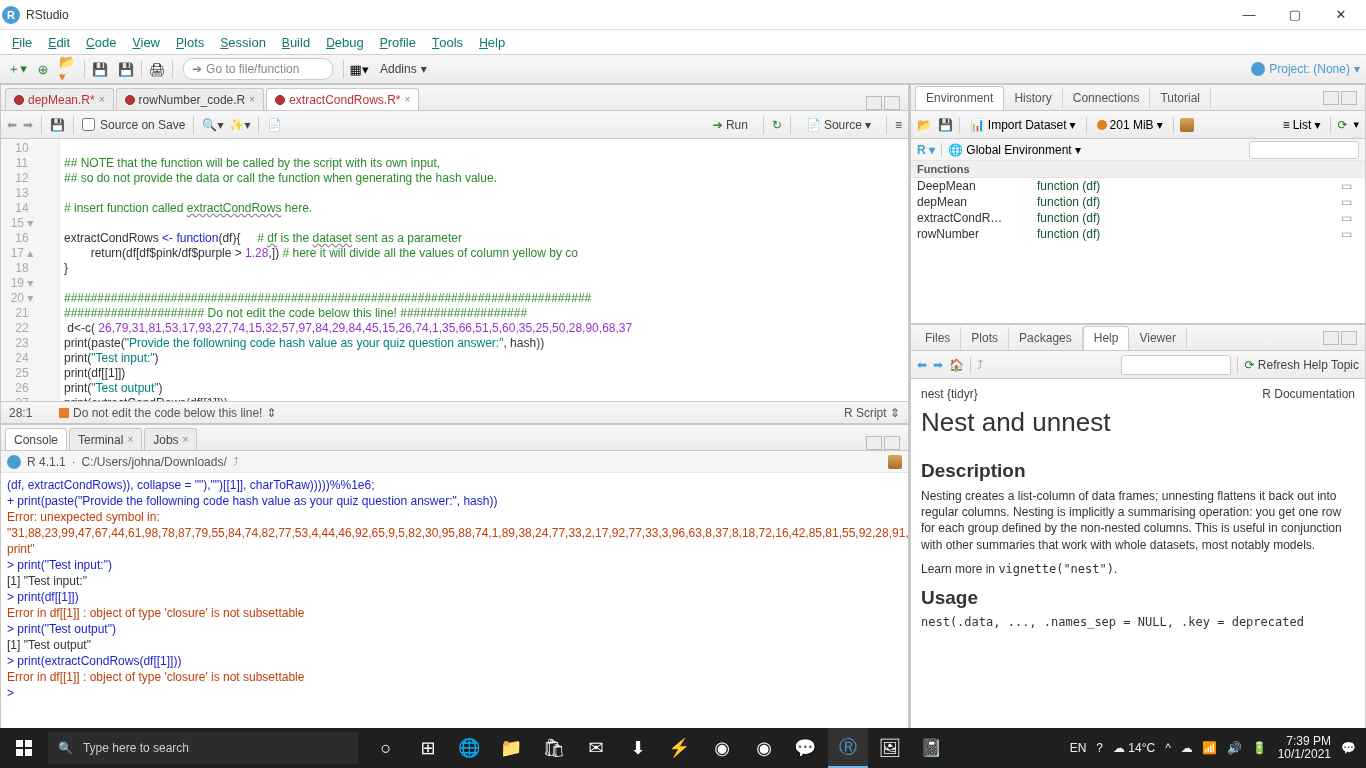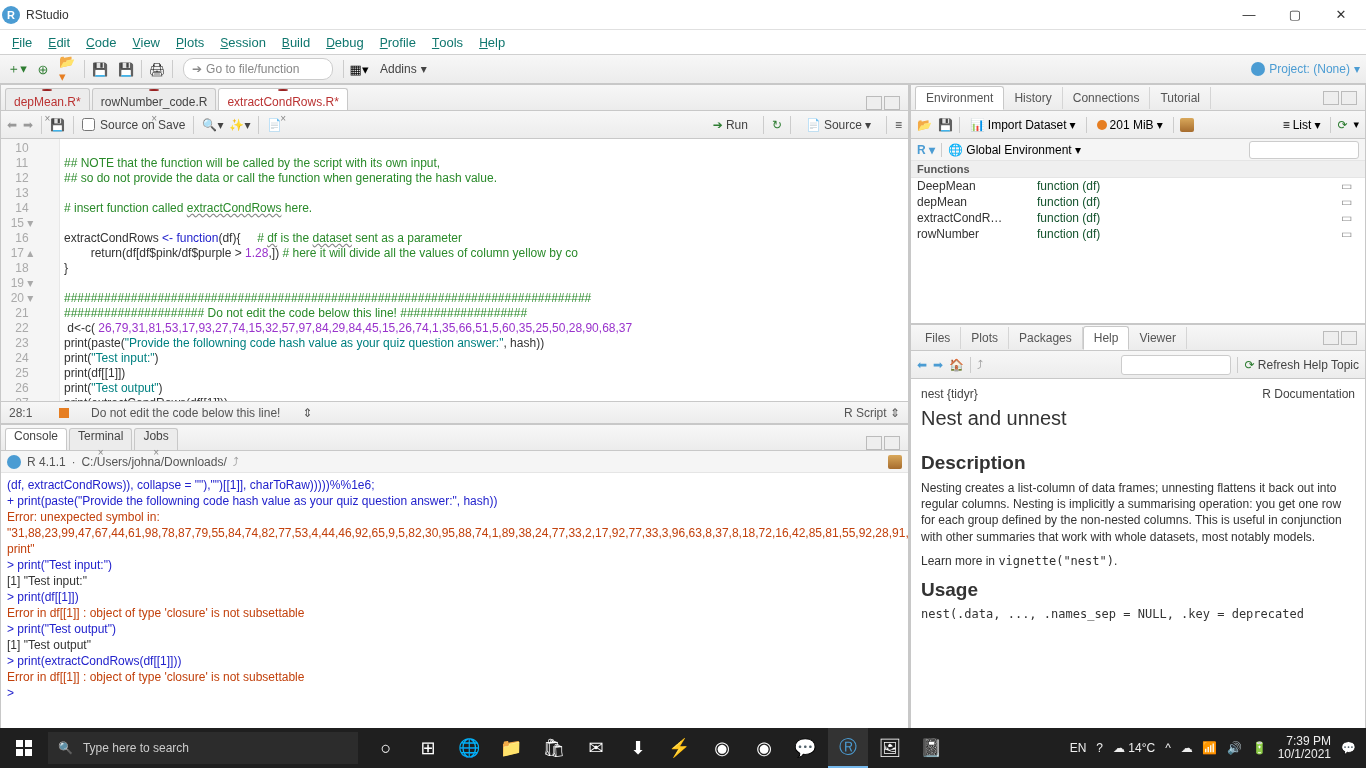--- a/index.html
+++ b/index.html
@@ -19,21 +19,21 @@
 .tbtn.orange { color:#e67e22; }
 .gotobox { width:150px; height:22px; border:1px solid #ccc; border-radius:10px; background:#fff; display:flex; align-items:center; padding:0 8px; color:#888; font-size:11px; margin-left:6px; }
 .addins { margin-left:6px; font-size:12px; color:#444; display:flex; align-items:center; gap:4px; }
 .project-lbl { margin-left:auto; font-size:12px; color:#4b9cd3; display:flex; align-items:center; gap:4px; }
 .project-lbl .rlogo { width:14px; height:14px; background:#4b9cd3; border-radius:50%; display:inline-block; }
 .workspace { display:flex; height:670px; }
 .leftcol { width:910px; display:flex; flex-direction:column; border-right:1px solid #c8c8c8; }
 .rightcol { width:456px; display:flex; flex-direction:column; }
 .pane { display:flex; flex-direction:column; border:1px solid #c8c8c8; background:#fff; }
 .tabs { height:26px; background:linear-gradient(#f7f7f7,#ececec); border-bottom:1px solid #c8c8c8; display:flex; align-items:flex-end; padding:0 4px; position:relative; }
-.tab { height:22px; padding:0 8px; display:flex; align-items:center; gap:4px; border:1px solid #c8c8c8; border-bottom:none; background:#ececec; border-radius:3px 3px 0 0; margin-right:2px; font-size:12px; color:#444;flex-direction:column; }
+.tab { height:22px; padding:0 8px; display:flex; align-items:center; gap:4px; border:1px solid #c8c8c8; border-bottom:none; background:#ececec; border-radius:3px 3px 0 0; margin-right:2px; font-size:12px; color:#444; }
 .tab.active { background:#fff; }
 .tab .close { color:#888; font-size:10px; }
 .tab .dot { width:10px; height:10px; border-radius:50%; display:inline-block; }
 .tab .dot.red { background:#b33; border:1px solid #922; }
 .panectl { margin-left:auto; display:flex; gap:2px; padding-right:4px; }
 .panectl div { width:16px; height:14px; border:1px solid #bbb; background:#eee; }
 .subtool { height:28px; background:linear-gradient(#f7f7f7,#ececec); border-bottom:1px solid #c8c8c8; display:flex; align-items:center; padding:0 6px; gap:6px; font-size:11px; color:#444; }
 .subtool .sep { width:1px; height:18px; background:#ccc; margin:0 2px; }
 .subtool .rbtn { display:flex; align-items:center; gap:3px; padding:2px 6px; border:1px solid transparent; border-radius:2px; }
 .subtool input[type=checkbox] { margin-right:2px; }
@@ -42,21 +42,21 @@
 .gutter { width:59px; background:#f5f5f5; text-align:center; padding:2px 16px 2px 0; color:#aaa; border-right:1px solid #e8e8e8; }
 .gutter div { height:15px; }
 .code { flex:1; padding:2px 0 2px 4px; white-space:pre; color:#333; overflow:hidden; }
 .code .cm { color:#2a8a2a; } 
 .code .kw { color:#2222cc; } 
 .code .num { color:#9933cc; }
 .code .str { color:#008080; }
 .code .und { text-decoration:underline wavy #888; }
 .statusline { height:22px; background:linear-gradient(#f7f7f7,#ececec); border-top:1px solid #c8c8c8; display:flex; align-items:center; padding:0 8px; font-size:11px; color:#555; }
 .statusline .pos { width:50px; }
-.statusline .section { flex:1; color:#555; display:flex; align-items:center; gap:22px; }
+.statusline .section { flex:1; color:#555; display:flex; align-items:center; gap:4px; }
 .statusline .sqr { width:10px; height:10px; background:#e67e22; display:inline-block; }
 .statusline .rscript { color:#555; }
 .console-pane { flex:1; }
 .console-head { height:22px; background:#f5f5f5; border-bottom:1px solid #e5e5e5; display:flex; align-items:center; padding:0 6px; font-size:11px; color:#555; gap:6px; }
 .console-head .rlogo2 { width:14px; height:14px; background:#4b9cd3; border-radius:50%; }
 .console-body { flex:1; font-family:"Lucida Console","Consolas",monospace; font-size:12.5px; line-height:15px; padding:4px 6px; white-space:pre-wrap; overflow:hidden; color:#333; }
 .console-body .inblue { color:#2222cc; }
 .console-body .err { color:#c2410c; }
 .console-body .out { color:#333; }
 .envtabs { height:26px; background:linear-gradient(#f7f7f7,#ececec); border-bottom:1px solid #c8c8c8; display:flex; align-items:center; padding:0 4px; }
@@ -67,21 +67,21 @@
 .envtool .memdot { width:10px; height:10px; border-radius:50%; background:#e67e22; }
 .envrow { height:22px; background:#f5f5f5; border-bottom:1px solid #e5e5e5; display:flex; align-items:center; padding:0 6px; font-size:11px; gap:6px; }
 .envrow .rbtn2 { color:#4b9cd3; font-weight:bold; }
 .env-section-hdr { background:#efefef; padding:2px 6px; font-size:11px; font-weight:bold; color:#555; border-bottom:1px solid #e5e5e5; }
 .env-table { font-family:"Lucida Console",monospace; font-size:12px; }
 .env-table .row { display:flex; padding:1px 6px; }
 .env-table .row .nm { width:120px; color:#333; }
 .env-table .row .val { flex:1; color:#14532d; }
 .env-table .row .ic { width:18px; color:#888; }
 .helparea { flex:1; overflow:auto; padding:8px 10px; font-size:13px; color:#333; }
-.helparea h1 { font-size:20px; font-weight:normal; margin:6px 0 22px; }
+.helparea h1 { font-size:26px; font-weight:normal; margin:6px 0 22px; }
 .helparea h2 { font-size:19px; font-weight:bold; margin:10px 0 6px; }
 .helparea p { margin-bottom:8px; line-height:1.35; }
 .helparea .hdrrow { display:flex; justify-content:space-between; font-size:12px; color:#444;gap:20px; }
 .helparea pre { font-family:"Lucida Console",monospace; font-size:12px; margin-top:4px; }
 .helptopic { height:26px; background:#f5f5f5; border-bottom:1px solid #e5e5e5; display:flex; align-items:center; padding:0 6px; gap:6px; font-size:12px; color:#444; }
 .helptopic .drop { color:#333; }
 .helptopic input { height:20px; border:1px solid #ccc; border-radius:3px; padding:0 4px; font-size:11px; color:#888; }
 .taskbar { position:absolute; left:0; right:0; bottom:0; height:40px; background:#1f1f1f; display:flex; align-items:center; color:#fff; }
 .taskbar .start { width:48px; height:40px; display:flex; align-items:center; justify-content:center; }
 .taskbar .winicon { width:16px; height:16px; display:grid; grid-template-columns:7px 7px; grid-template-rows:7px 7px; gap:2px; }

